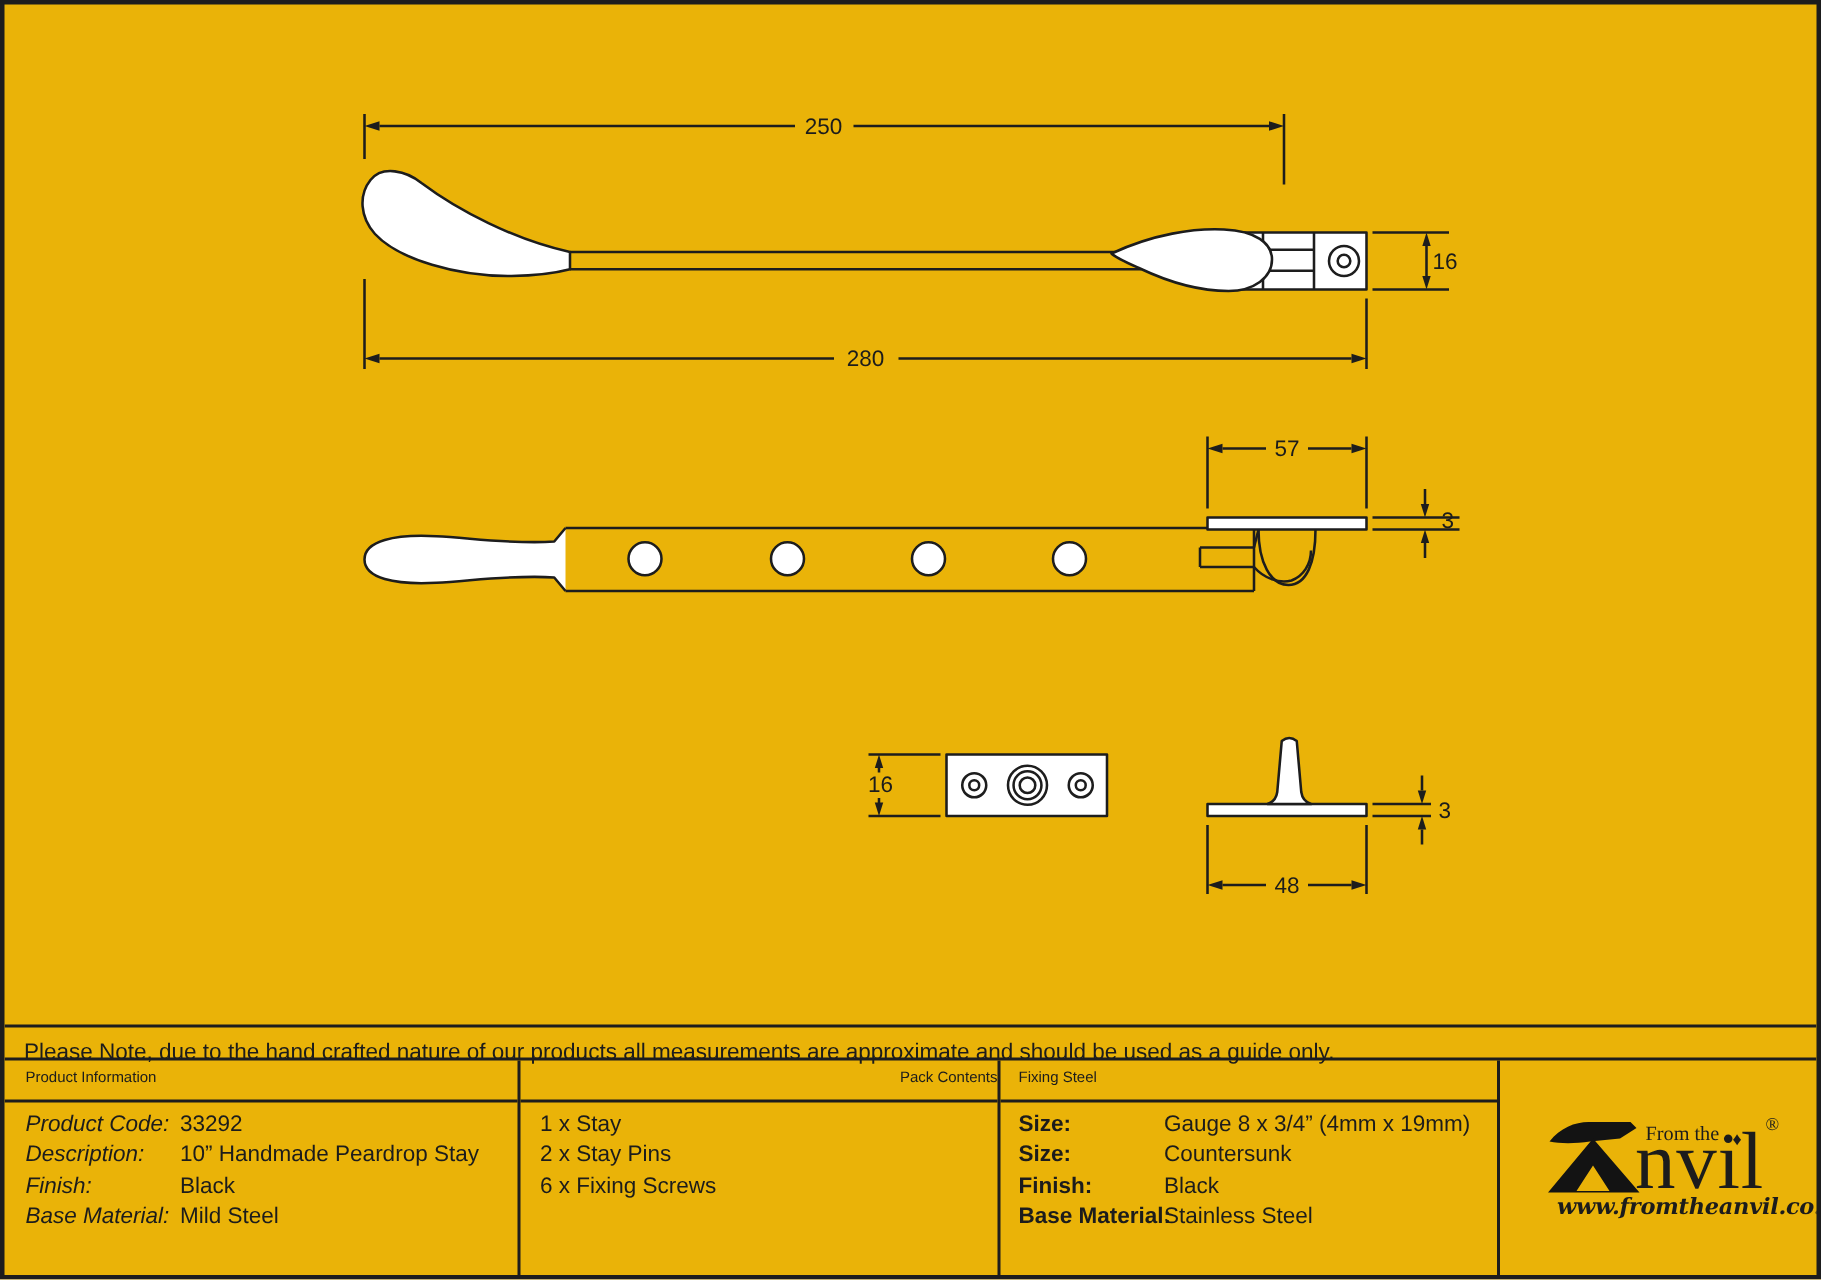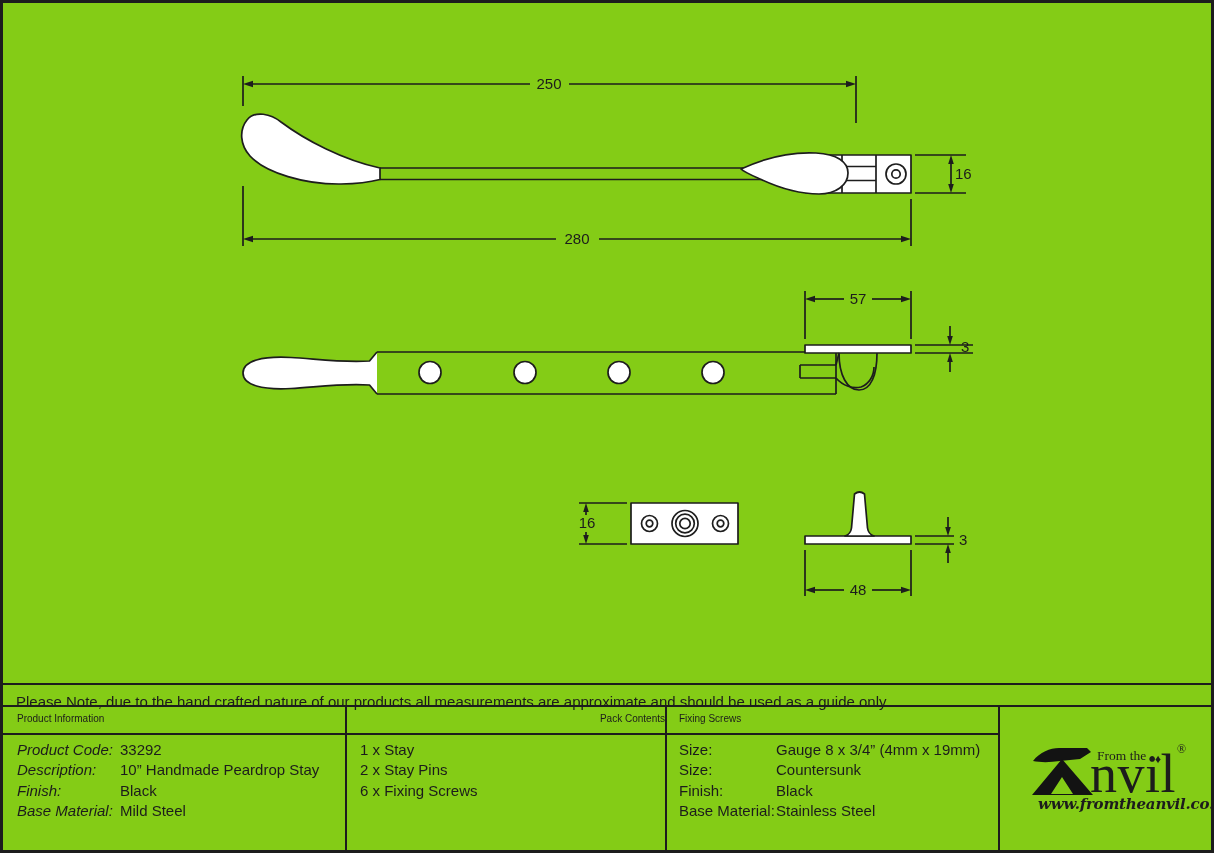--- a/index.html
+++ b/index.html
@@ -1,18 +1,18 @@
 <!DOCTYPE html>
 <html><head>
 <meta charset="utf-8">
 <style>
   html,body { margin:0; padding:0; background:#ffffff; }
   .sheet {
     position:relative; width:1214px; height:853px; box-sizing:border-box;
-    background:#84cc16; border:3px solid #1d1d1d; overflow:hidden;
+    background:#eab308; border:3px solid #1d1d1d; overflow:hidden;
     font-family:"Liberation Sans", sans-serif; color:#1c1c1c;
   }
   .drawing-area { position:absolute; top:0; left:0; width:1208px; height:667px; }
   .drawing-area svg { position:absolute; top:0; left:0; }
 
   .note-row {
     position:absolute; top:667px; left:0; width:1208px; height:35px;
     box-sizing:border-box; border-top:2px solid #1d1d1d;
     font-size:15px; line-height:33px; padding-left:13px; white-space:nowrap;margin-top:13px;
   }
@@ -30,21 +30,21 @@
     height:28px; box-sizing:border-box; border-bottom:2px solid #1d1d1d;
     font-size:10px; padding:6px 0 0 14px; white-space:nowrap;
   }
   .col-2 .col-header { padding-left:13px; }
   .col-3 .col-header { padding-left:12px; }
   .col-body { padding:5px 0 0 14px; font-size:15px; line-height:20.4px; }
   .col-2 .col-body { padding-left:13px; }
   .col-3 .col-body { padding-left:12px; }
   .spec-row { display:flex; white-space:nowrap; }
   .col-1 .spec-row .lbl { width:103px; flex:none;font-style:italic; }
-  .col-3 .spec-row .lbl { width:97px; flex:none; }
+  .col-3 .spec-row .lbl { width:97px; flex:none;font-weight:bold; }
 
   .logo-cell { position:relative; height:141px; }
   .logo-anvil-glyph { position:absolute; left:32px; top:39px; }
   .logo-tagline {
     position:absolute; left:97px; top:42px;
     font-family:"Liberation Serif", serif; font-size:13.5px; line-height:13.5px;
   }
   .logo-diamond { position:absolute; left:155px; top:46px; font-size:12px; line-height:12px; }
   .logo-wordmark {
     position:absolute; left:90px; top:40px;
@@ -238,21 +238,21 @@
     <div class="col col-2">
       <div class="col-header">Pack Contents</div>
       <div class="col-body">
         <div class="spec-row">1 x Stay</div>
         <div class="spec-row">2 x Stay Pins</div>
         <div class="spec-row">6 x Fixing Screws</div>
       </div>
     </div>
 
     <div class="col col-3">
-      <div class="col-header">Fixing Screws</div>
+      <div class="col-header">Fixing Steel</div>
       <div class="col-body">
         <div class="spec-row">
           <span class="lbl">Size:</span>
           <span class="val">Gauge 8 x 3/4” (4mm x 19mm)</span>
         </div>
         <div class="spec-row">
           <span class="lbl">Size:</span>
           <span class="val">Countersunk</span>
         </div>
         <div class="spec-row">

